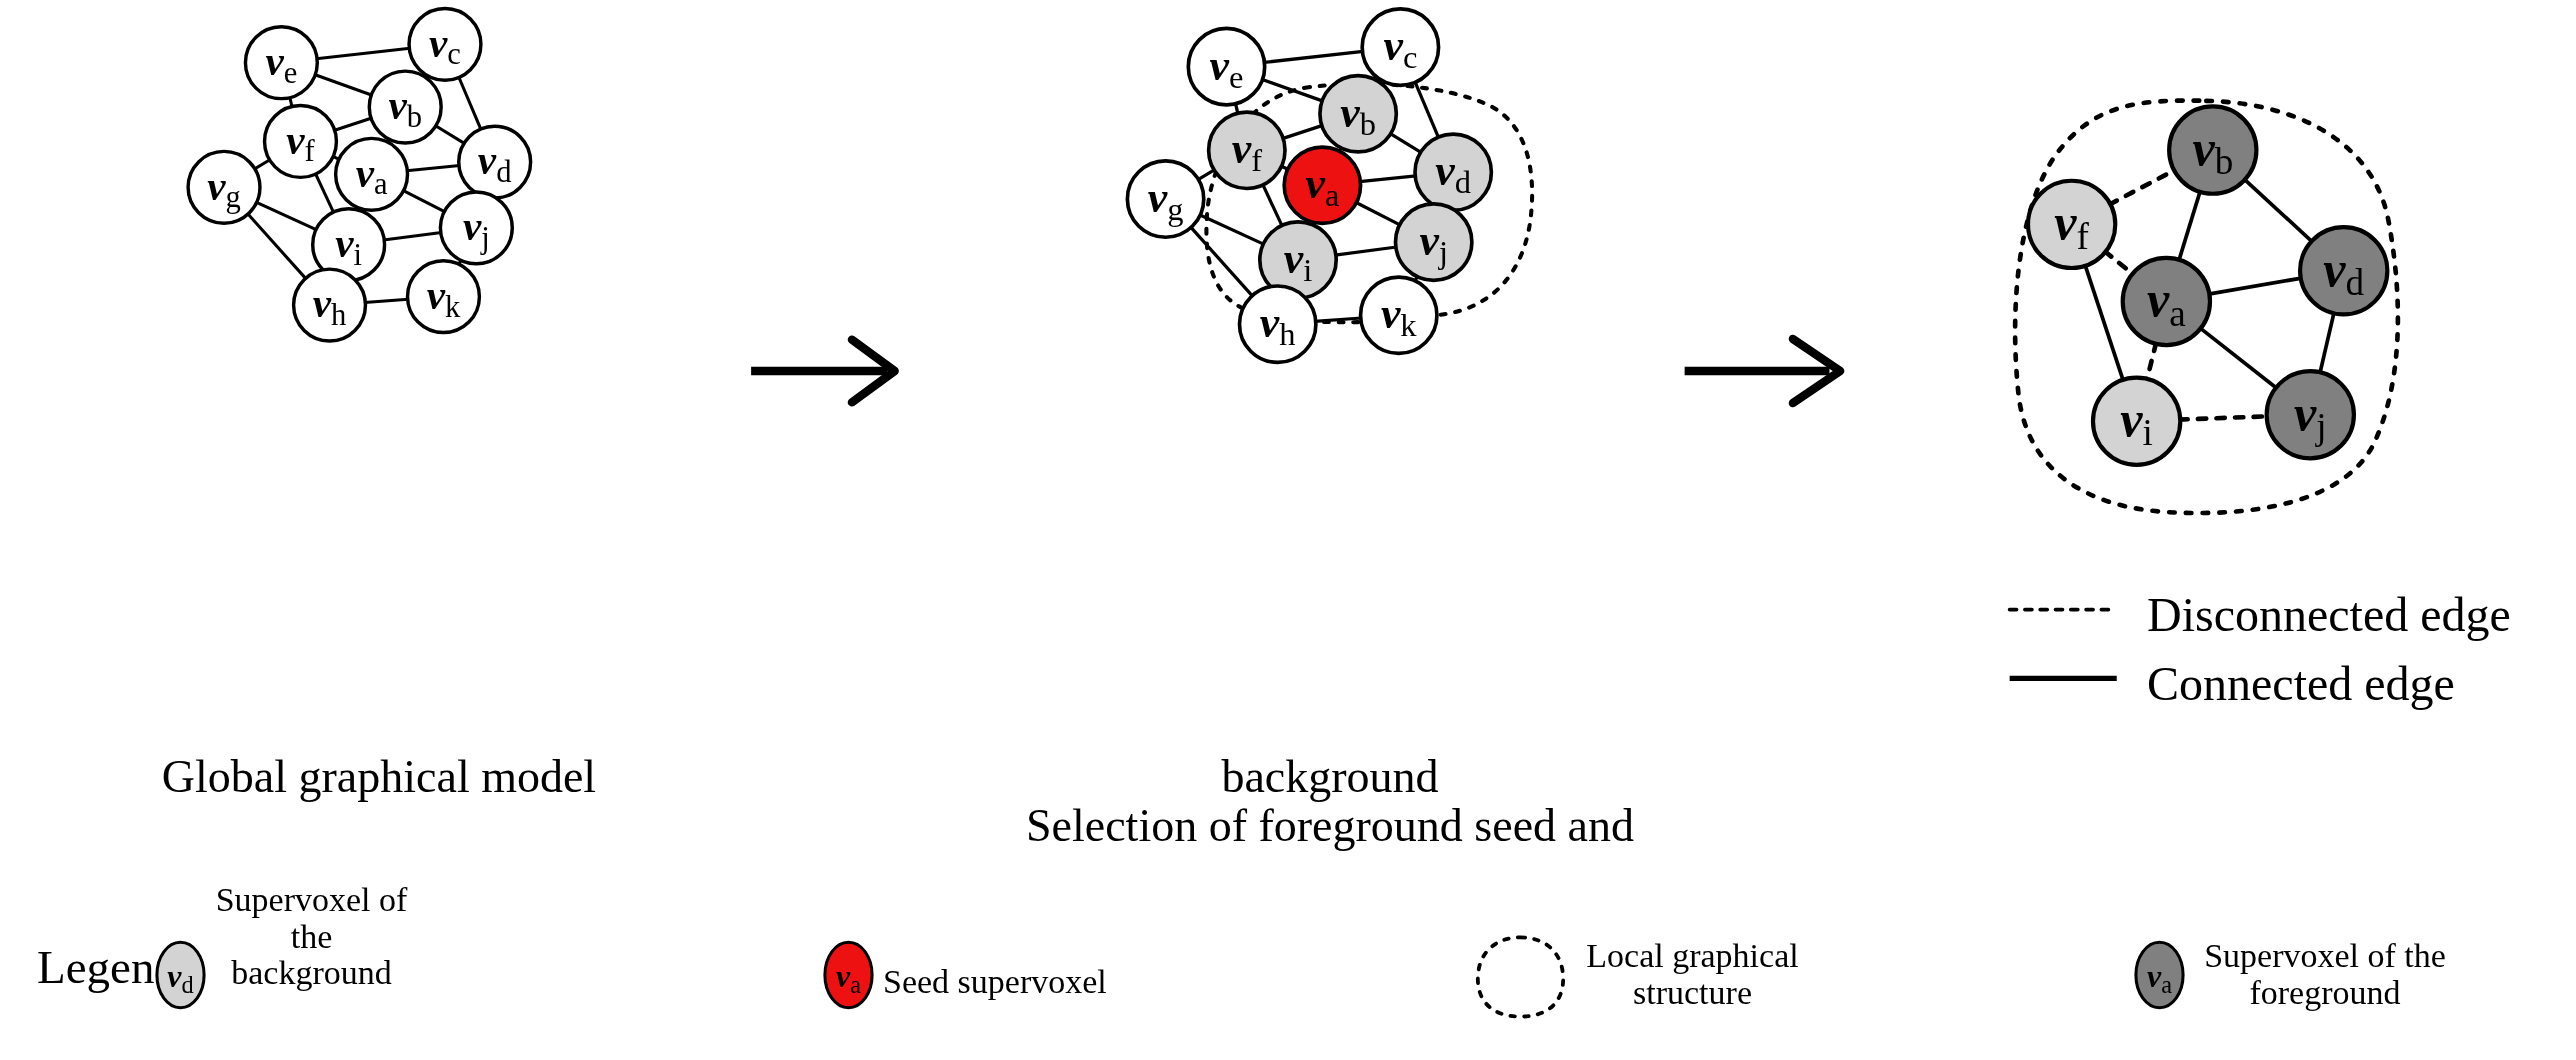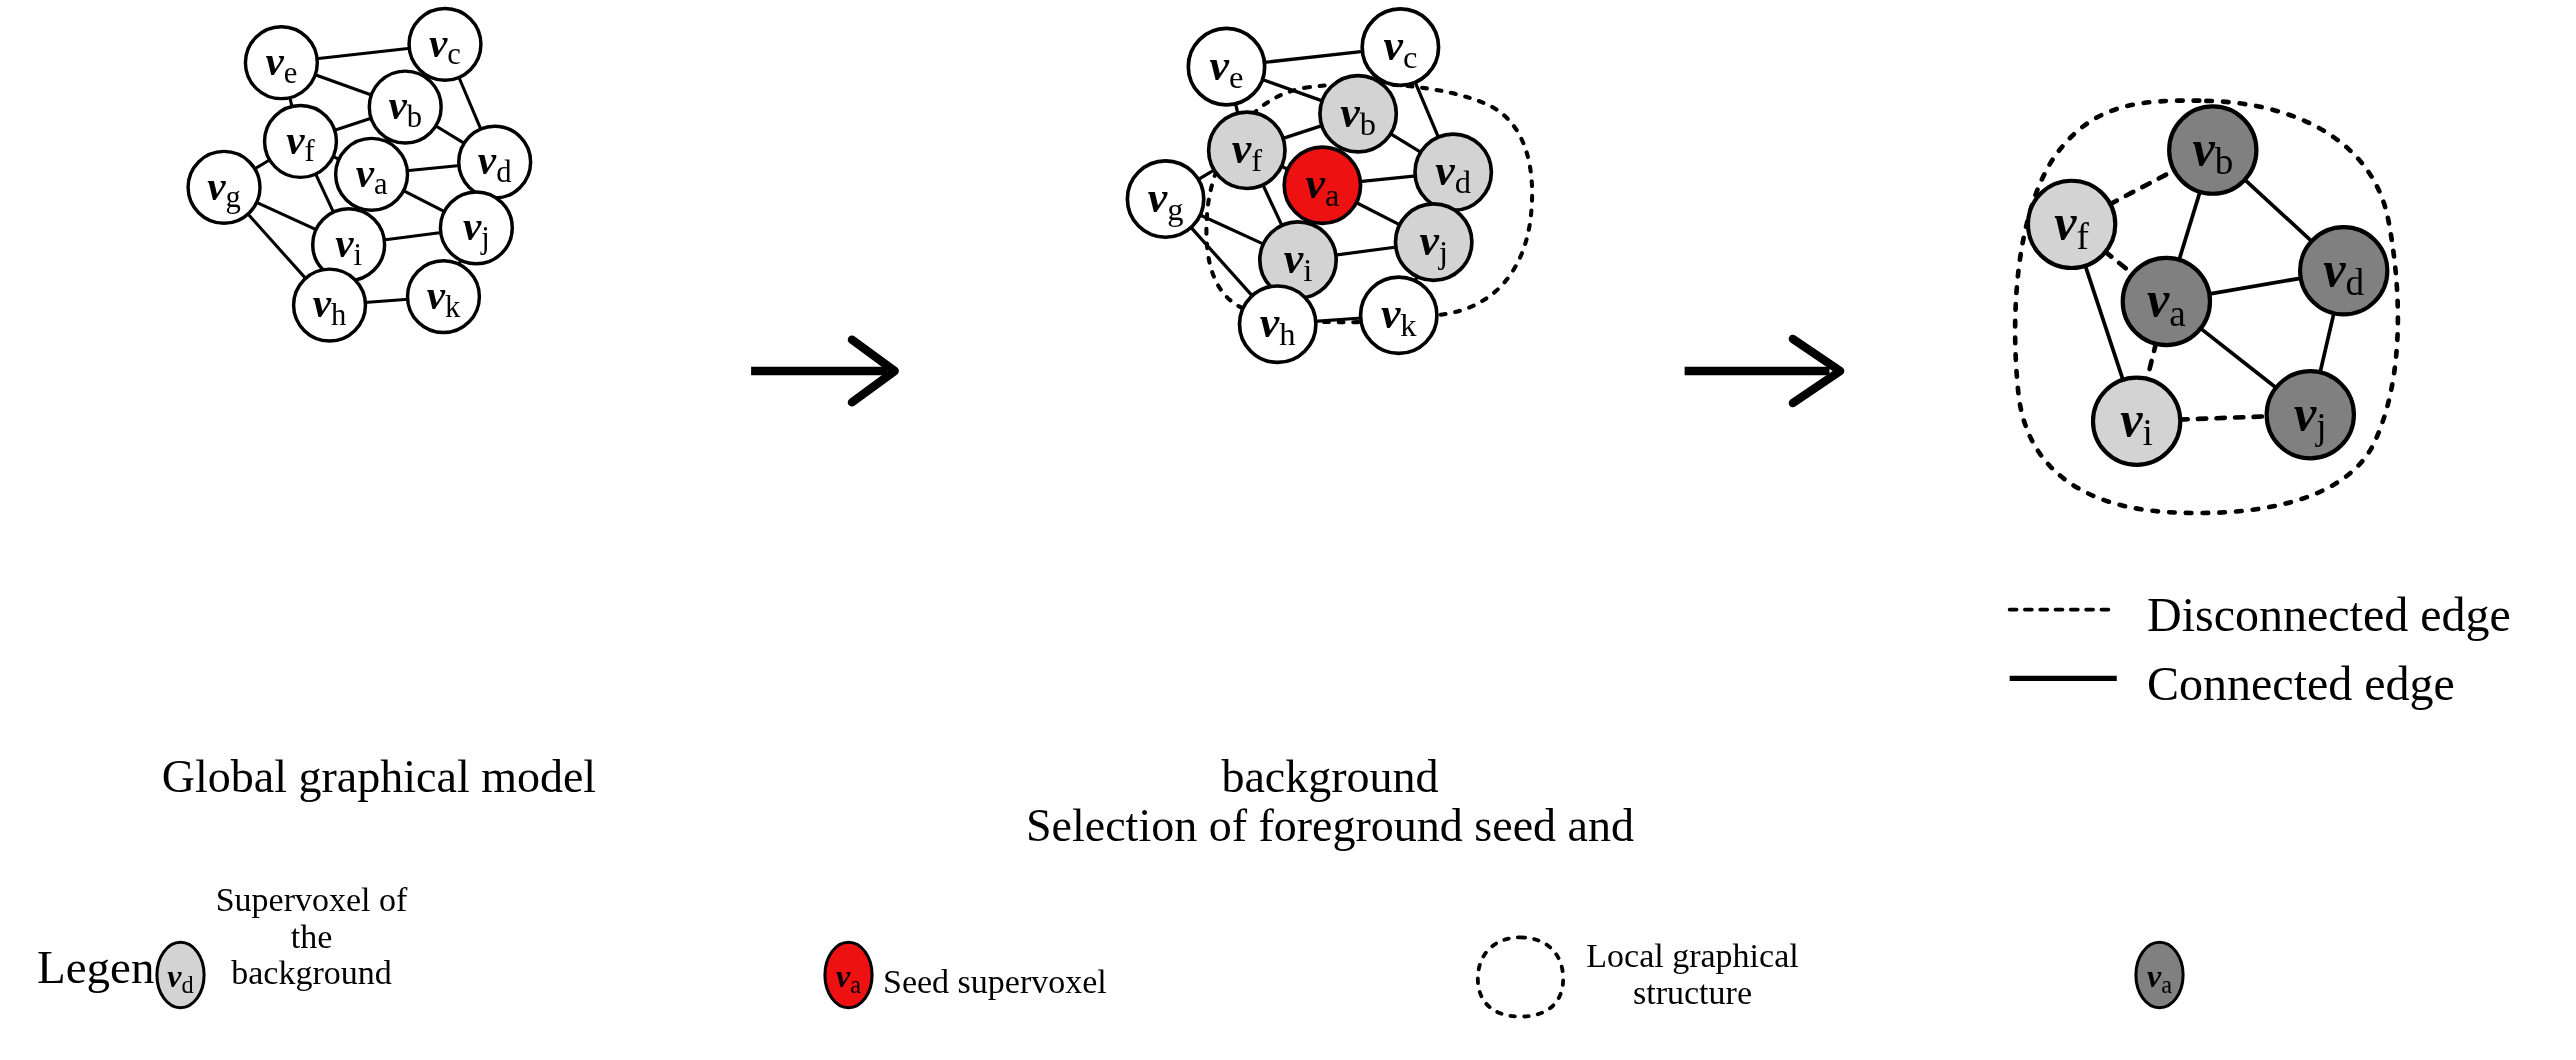--- a/index.html
+++ b/index.html
@@ -260,15 +260,19 @@
     <div>Local graphical</div>
     <div>structure</div>
   </div>
 
   <svg style="position:absolute;left:2132px;top:940px;" width="55" height="70" viewBox="0 0 72 92">
     <ellipse cx="36" cy="46" rx="31" ry="43" fill="#808080" stroke="#000" stroke-width="4"></ellipse>
     <text x="36" y="62" class="node-label" style="font-size:42px">
       <tspan class="v" style="font-style:italic;font-weight:bold">v</tspan><tspan dy="8" style="font-size:32px">a</tspan>
     </text>
   </svg>
+  <div class="legend-text" style="position:absolute;left:2195px;top:938px;width:260px;text-align:center;">
+    <div>Supervoxel of the</div>
+    <div>foreground</div>
+  </div>
 
 </div>
 
 
 </body></html>

